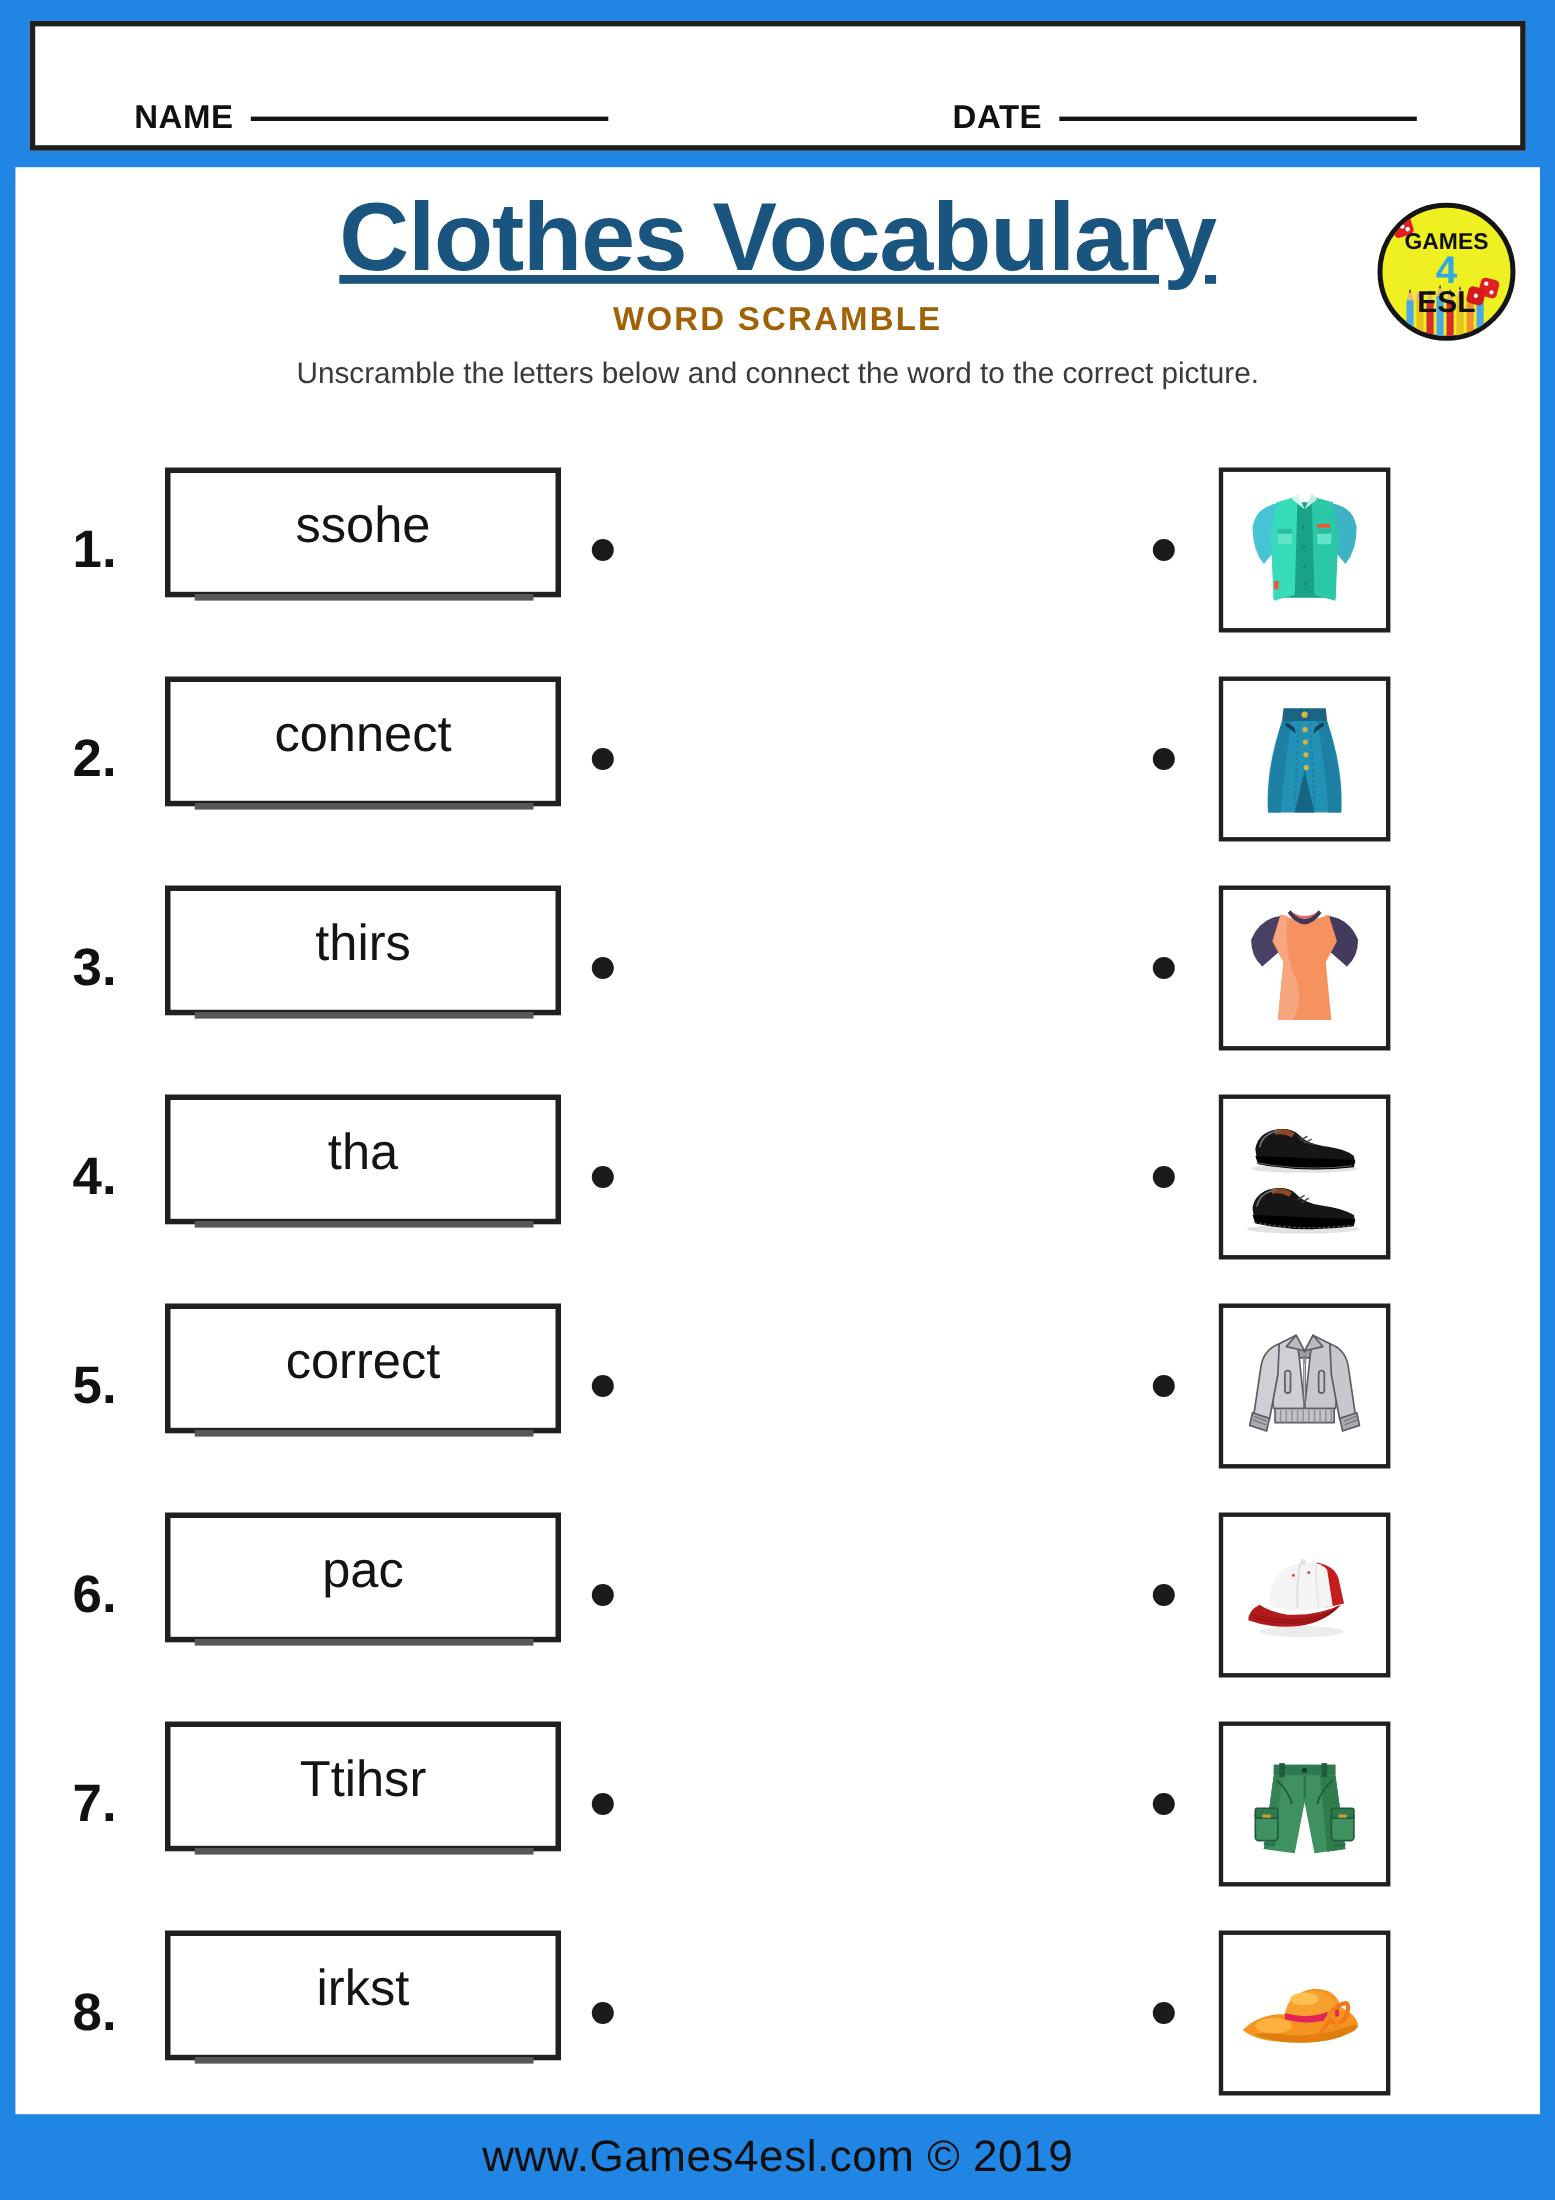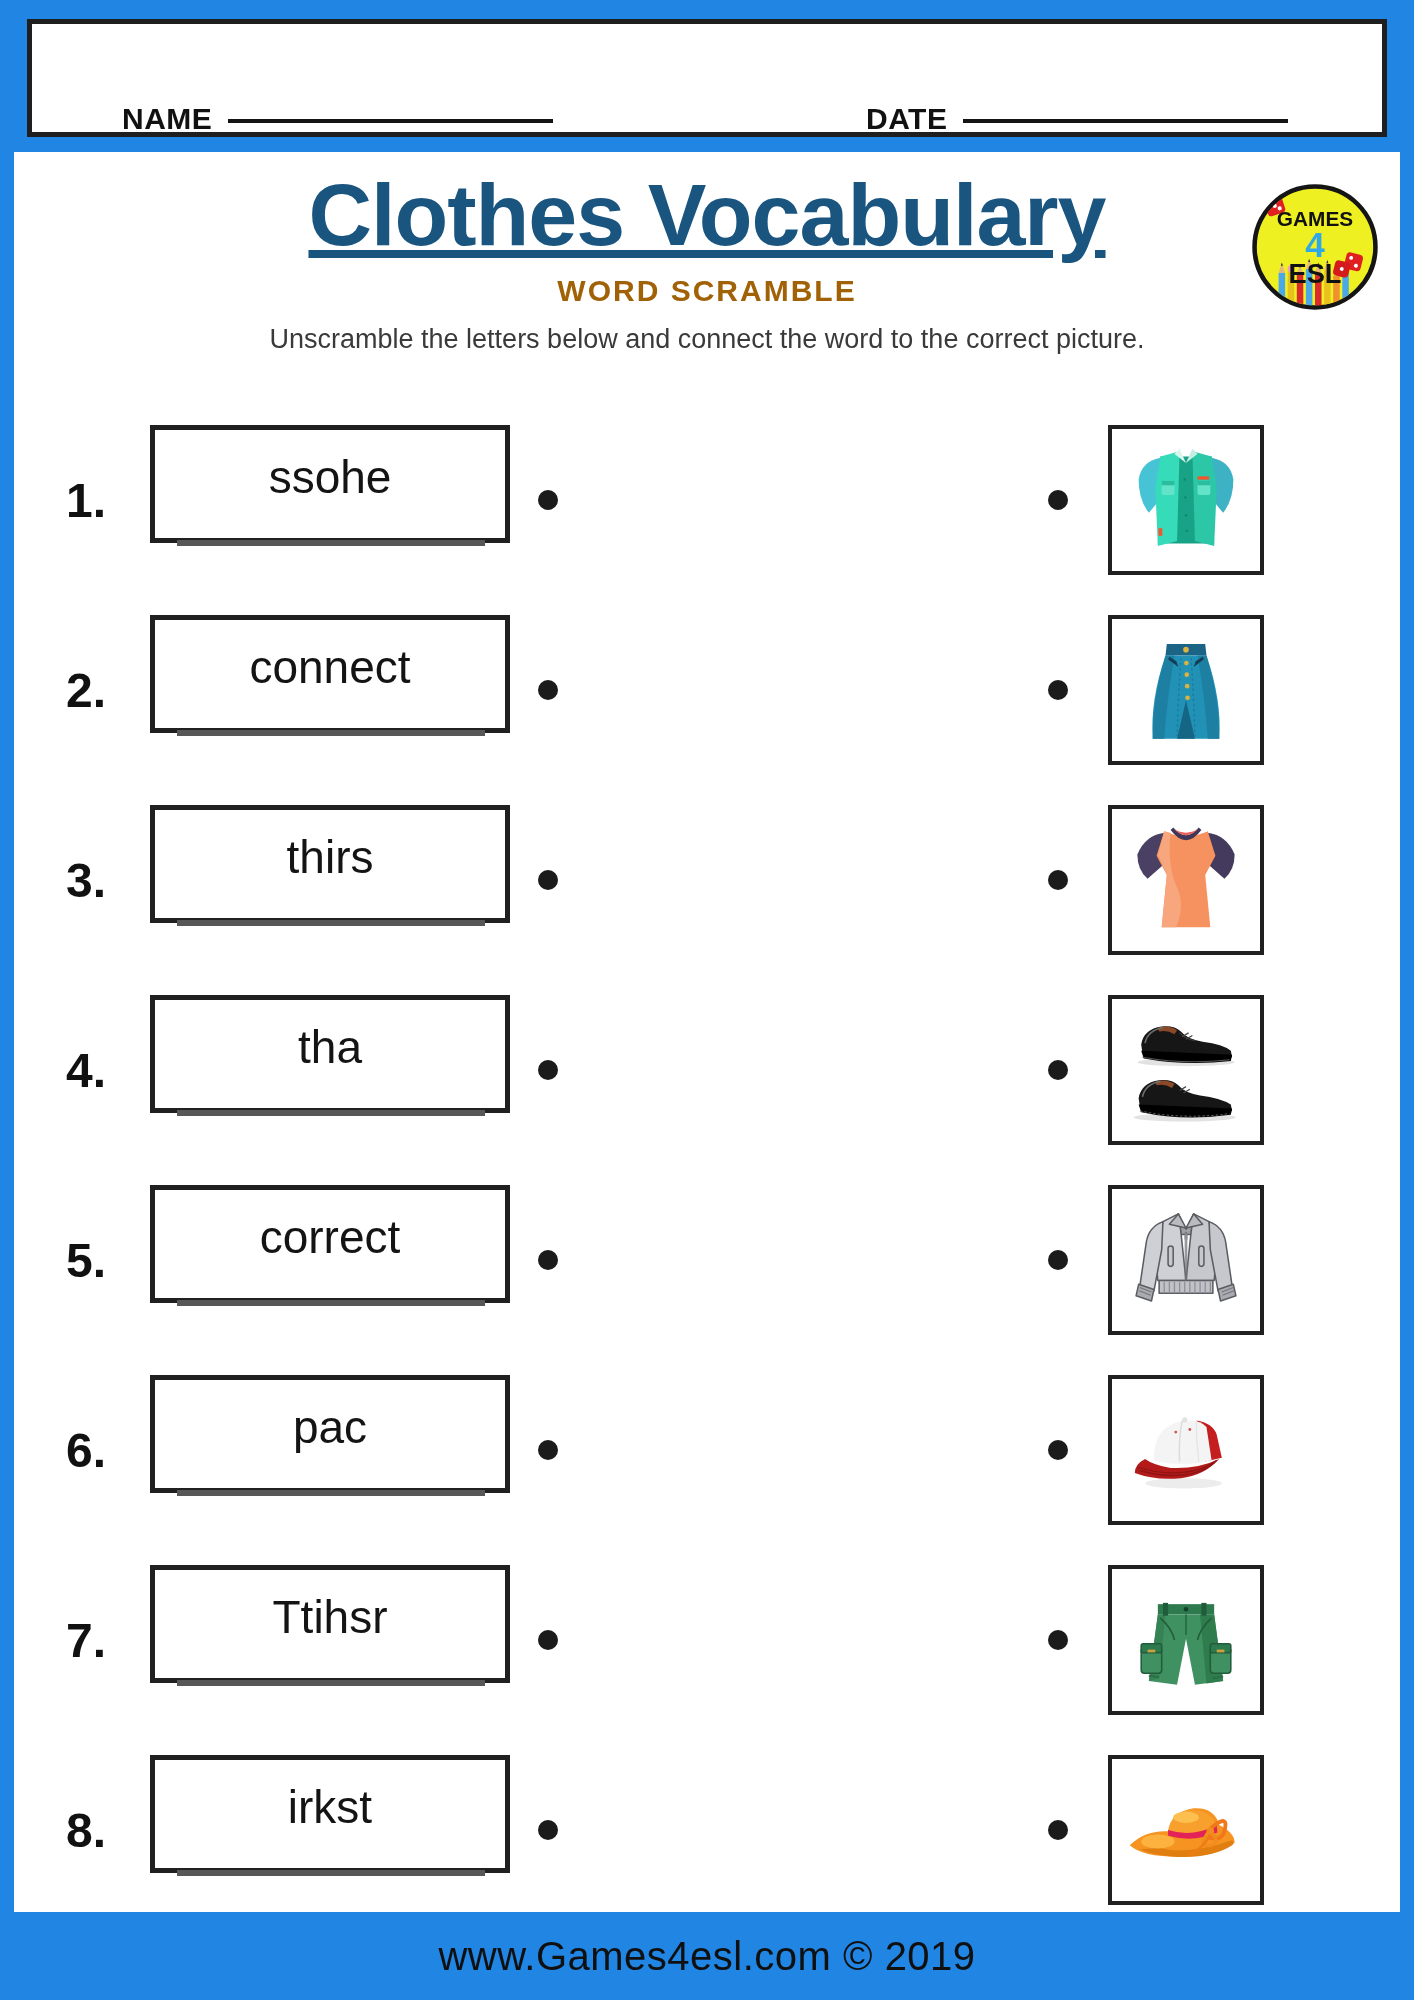--- a/index.html
+++ b/index.html
@@ -2,30 +2,30 @@
 <html><head>
 <meta charset="utf-8">
 <style>
   html,body{margin:0;padding:0;background:#9aa0a6;}
   .page{position:relative;width:1414px;height:2000px;margin:0 auto;background:#ffffff;
         font-family:"Liberation Sans",sans-serif;overflow:hidden;}
   
   .frame-top{position:absolute;left:0;top:0;width:100%;height:152px;background:#2185e4;}
   .frame-left{position:absolute;left:0;top:0;width:14px;height:100%;background:#2185e4;}
   .frame-right{position:absolute;right:0;top:0;width:14px;height:100%;background:#2185e4;}
-  .footer-bar{position:absolute;left:0;bottom:0;width:100%;height:88px;background:#2185e4;
+  .footer-bar{position:absolute;left:0;bottom:0;width:100%;height:78px;background:#2185e4;
               display:flex;align-items:center;justify-content:center;}
   .footer-text{font-size:40px;font-weight:500;color:#101010;letter-spacing:0.5px;}
   
   .namedate-box{position:absolute;left:27px;top:19px;width:1360px;height:118px;background:#ffffff;
                 border:5px solid #1f1f1f;box-sizing:border-box;}
   .field{position:absolute;top:66px;display:flex;align-items:baseline;}
   .field-name{left:90px;}
   .field-date{left:834px;}
-  .field-label{font-size:30px;font-weight:700;color:#111;letter-spacing:0.5px;margin-top:12px;}
+  .field-label{font-size:30px;font-weight:700;color:#111;letter-spacing:0.5px;}
   .wline{display:inline-block;height:4px;background:#141414;width:325px;margin-left:16px;
          transform:translateY(-6px);}
   
   .title{position:absolute;left:0;top:164px;width:100%;text-align:center;font-size:88px;
          font-weight:700;color:#1a5580;letter-spacing:-1px;text-decoration:underline;}
   .subtitle{position:absolute;left:0;top:274px;width:100%;text-align:center;font-size:30px;
             font-weight:700;color:#a16207;letter-spacing:2px;}
   .instruction{position:absolute;left:0;top:324px;width:100%;text-align:center;font-size:27px;
                color:#3a3a3a;}
   .logo{position:absolute;left:1250px;top:182px;width:130px;height:130px;}

